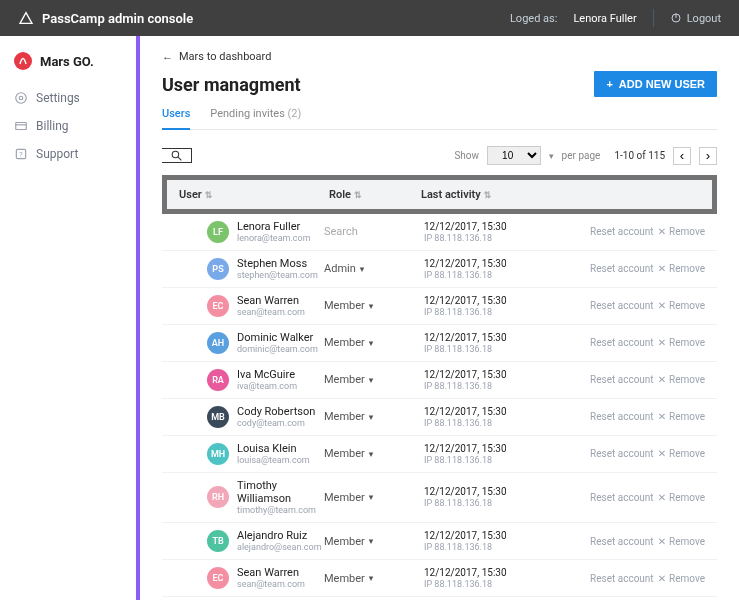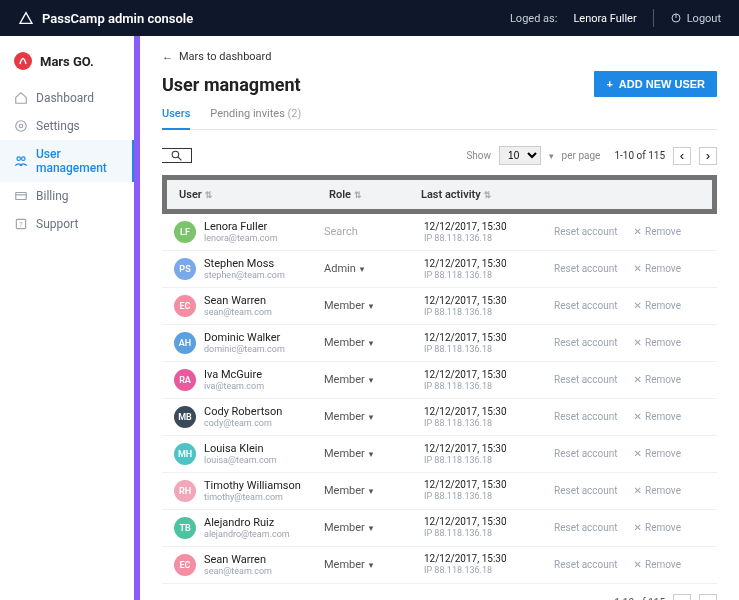--- a/index.html
+++ b/index.html
@@ -1,60 +1,60 @@
 <!DOCTYPE html>
 <html><head>
 <meta charset="utf-8">
 <style>
 * { margin: 0; padding: 0; box-sizing: border-box; }
 body { font-family: -apple-system, BlinkMacSystemFont, "Segoe UI", Roboto, Arial, sans-serif; font-size: 12px; color: #333; background: #f5f5f5; width: 739px; height: 600px; overflow: hidden; }
-.topbar { background: #0f172a; color: #fff; height: 36px; display: flex; align-items: center; padding: 0 18px; justify-content: space-between; }
+.topbar { background: #404040; color: #fff; height: 36px; display: flex; align-items: center; padding: 0 18px; justify-content: space-between; }
 .topbar-left { display: flex; align-items: center; gap: 8px; }
 .logo-icon { width: 16px; height: 16px; }
 .topbar-title { font-size: 13px; font-weight: 600; }
 .topbar-right { display: flex; align-items: center; gap: 16px; font-size: 11px; color: #c7d0d9; }
 .topbar-right .sep { border-left: 1px solid #4a5a6a; height: 18px; }
 .logout { display: flex; align-items: center; gap: 5px; cursor: pointer; }
 .container { display: flex; height: calc(600px - 36px); }
-.sidebar { width: 140px; background: #fff; border-right: 6px solid #8b5cf6; padding-top: 12px; }
+.sidebar { width: 140px; background: #fff; border-right: 4px solid #8b5cf6; padding-top: 12px; }
 .org { display: flex; align-items: center; gap: 8px; padding: 4px 14px 14px 14px; font-weight: 700; font-size: 13px; color: #222; }
 .org-icon { width: 18px; height: 18px; border-radius: 50%; background: #e63946; display: flex; align-items: center; justify-content: center; }
 .nav-item { display: flex; align-items: center; gap: 8px; padding: 7px 14px; font-size: 12px; color: #6b7280; cursor: pointer; }
 .nav-item.active { color: #1e88e5; font-weight: 500; background: #f3f8fd; border-right: 2px solid #1e88e5; }
 .nav-icon { width: 14px; height: 14px; flex-shrink: 0; }
 .main { flex: 1; background: #fff; padding: 14px 22px; overflow-y: auto; }
 .back { display: flex; align-items: center; gap: 6px; color: #333; font-size: 11px; cursor: pointer; margin-bottom: 8px; }
 .page-head { display: flex; justify-content: space-between; align-items: center; margin-bottom: 4px; }
 .page-title { font-size: 18px; font-weight: 700; color: #222; }
 .add-btn { background: #1e88e5; color: #fff; border: none; padding: 7px 12px; font-size: 11px; font-weight: 600; cursor: pointer; display: flex; align-items: center; gap: 6px; border-radius: 1px; }
 .tabs { display: flex; gap: 20px; border-bottom: 1px solid #e5e7eb; margin-bottom: 16px; }
 .tab { padding: 6px 0 8px 0; font-size: 11px; color: #888; cursor: pointer; }
 .tab.active { color: #1e88e5; border-bottom: 2px solid #1e88e5; margin-bottom: -1px; font-weight: 500; }
 .tab-count { color: #aaa; }
 .toolbar { display: flex; justify-content: space-between; align-items: center; margin-bottom: 10px; }
 .search-wrap { display: flex; }
 .search-input { width: 120px; border: 1px solid #333; padding: 5px 8px; font-size: 11px; outline: none; }
 .search-btn { border: 1px solid #333; border-left: none; background: #fff; width: 30px; display: flex; align-items: center; justify-content: center; cursor: pointer; }
 .pager { display: flex; align-items: center; gap: 8px; font-size: 10px; color: #888; }
-.pager select { border: 1px solid #ccc; padding: 2px 4px; font-size: 10px; }
+.pager select { border: 1px solid #ccc; padding: 2px 10px; font-size: 10px; }
 .pager-btn { width: 18px; height: 18px; border: 1px solid #ccc; background: #fff; display: flex; align-items: center; justify-content: center; cursor: pointer; }
 .table-head { display: flex; background: #f1f3f5; padding: 8px 12px; font-size: 11px; font-weight: 600; color: #333; border: 5px solid #737373; }
 .col-user { width: 150px; } .col-role { width: 92px; } .col-activity { width: 130px; } .col-actions { flex: 1; }
 .sort-icon { color: #aaa; font-size: 9px; margin-left: 3px; }
 .row { display: flex; align-items: center; padding: 6px 12px; border-bottom: 1px solid #eef0f2; font-size: 11px; }
-.avatar { width: 22px; height: 22px; border-radius: 50%; display: flex; align-items: center; justify-content: center; font-size: 9px; font-weight: 600; color: #fff; margin-right: 8px; flex-shrink: 0; }
+.avatar { width: 22px; height: 22px; border-radius: 50%; display: flex; align-items: center; justify-content: center; font-size: 9px; font-weight: 600; color: #fff; margin-right: 8px; flex-shrink: 0; margin-left: 33px; }
 .user-cell { display: flex; align-items: center; width: 150px; }
 .user-name { font-size: 11px; color: #222; line-height: 1.2; }
 .user-email { font-size: 9px; color: #9ca3af; line-height: 1.2; }
 .role-cell { width: 100px; color: #555; display: flex; align-items: center; gap: 4px; }
 .role-cell.readonly { color: #aaa; }
 .activity-cell { width: 130px; }
 .act-date { font-size: 10px; color: #222; line-height: 1.2; }
 .act-ip { font-size: 9px; color: #9ca3af; line-height: 1.2; }
-.actions-cell { flex: 1; display: flex; justify-content: flex-start; align-items: center; gap: 16px; color: #9ca3af; font-size: 10px; }
+.actions-cell { flex: 1; display: flex; justify-content: flex-end; align-items: center; gap: 4px; color: #9ca3af; font-size: 10px; }
 .reset-link, .remove-link { cursor: pointer; display: flex; align-items: center; gap: 3px; }
 .chev { font-size: 9px; }
 .footer-pager { display: flex; justify-content: flex-end; align-items: center; gap: 8px; font-size: 10px; color: #555; padding: 10px 0; }
 </style>
 </head>
 <body>
 
 <div class="topbar">
   <div class="topbar-left">
     <span class="logo-icon">
@@ -83,38 +83,24 @@
     <div class="org">
       <span class="org-icon">
         <svg width="12" height="12" viewBox="0 0 24 24">
             <path d="M6 18 Q12 -4 18 18" fill="none" stroke="#fff" stroke-width="3"></path>
           </svg>
       </span>
       <span>Mars GO.</span>
     </div>
     <div class="nav-item">
       <svg class="nav-icon" viewBox="0 0 24 24">
-          <path d="M3 11 L12 3 L21 11 V21 H3 Z" fill="none" stroke="#9ca3af" stroke-width="2"></path>
-        </svg>
-      <span>Dashboard</span>
-    </div>
-    <div class="nav-item">
-      <svg class="nav-icon" viewBox="0 0 24 24">
           <circle cx="12" cy="12" r="3" fill="none" stroke="#9ca3af" stroke-width="2"></circle>
           <circle cx="12" cy="12" r="9" fill="none" stroke="#9ca3af" stroke-width="2"></circle>
         </svg>
       <span>Settings</span>
-    </div>
-    <div class="nav-item active">
-      <svg class="nav-icon" viewBox="0 0 24 24">
-          <circle cx="8" cy="8" r="3" fill="none" stroke="#1e88e5" stroke-width="2"></circle>
-          <circle cx="16" cy="8" r="3" fill="none" stroke="#1e88e5" stroke-width="2"></circle>
-          <path d="M2 20 Q8 14 14 20 M10 20 Q16 14 22 20" fill="none" stroke="#1e88e5" stroke-width="2"></path>
-        </svg>
-      <span>User management</span>
     </div>
     <div class="nav-item">
       <svg class="nav-icon" viewBox="0 0 24 24">
           <rect x="3" y="6" width="18" height="12" rx="1" fill="none" stroke="#9ca3af" stroke-width="2"></rect>
           <line x1="3" y1="10" x2="21" y2="10" stroke="#9ca3af" stroke-width="2"></line>
         </svg>
       <span>Billing</span>
     </div>
     <div class="nav-item">
       <svg class="nav-icon" viewBox="0 0 24 24">
@@ -341,21 +327,21 @@
       <div class="actions-cell">
         <span class="reset-link">Reset account</span>
         <span class="remove-link"><span>✕</span> Remove</span>
       </div>
     </div>
     <div class="row">
       <div class="user-cell">
         <div class="avatar" style="background:#4dc3a0">TB</div>
         <div>
           <div class="user-name">Alejandro Ruiz</div>
-          <div class="user-email">alejandro@team.com</div>
+          <div class="user-email">alejandro@sean.com</div>
         </div>
       </div>
       <div class="role-cell">
         <span>Member</span>
             <span class="chev">▾</span>
       </div>
       <div class="activity-cell">
         <div class="act-date">12/12/2017, 15:30</div>
         <div class="act-ip">IP 88.118.136.18</div>
       </div>

